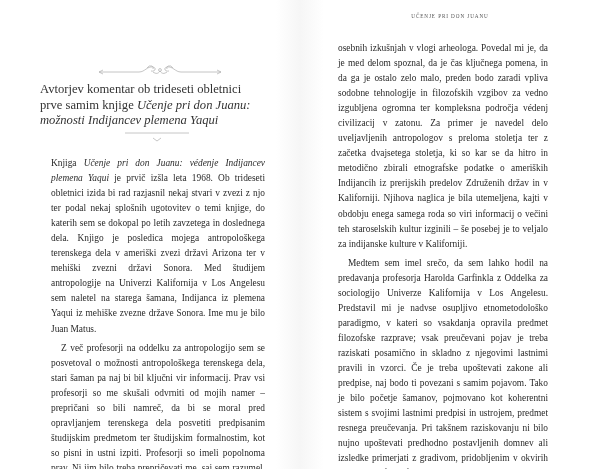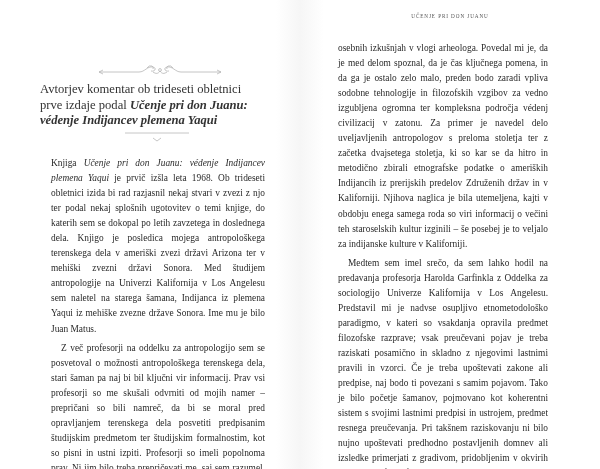--- a/index.html
+++ b/index.html
@@ -12,21 +12,21 @@
   .page.left { background: linear-gradient(to right, #ffffff 0%, #ffffff 92%, #f6f6f6 100%); }
   .page.right { background: linear-gradient(to left, #ffffff 0%, #ffffff 92%, #f6f6f6 100%); }
 
   .ornament-top { position: absolute; left: 95px; top: 62px; width: 130px; height: 16px; }
   .ornament-bottom { position: absolute; left: 122px; top: 130px; width: 70px; height: 14px; }
 
   .chapter-title {
     position: absolute; left: 40px; top: 82px; width: 240px;
     text-align: left; font-size: 12.6px; line-height: 15.6px; color: #333;
   }
-  .chapter-title .it { font-style: italic; font-weight: bold; }
+  .chapter-title .it { font-style: italic; }
 
   .text {
     position: absolute; font-size: 9.4px; line-height: 15.05px;
     text-align: justify; color: #2a2a2a; hyphens: manual;
   }
   .left .text { left: 47px; top: 152px; width: 222px; }
   .right .text { left: 334px; top: 37px; width: 218px; }
   .right .text { left: 34px; }
   .text p { margin: 4px; text-indent: 10px; }
   .text p.noindent { text-indent: 0; }
@@ -58,22 +58,22 @@
         <path d="M65 9 C 67 12, 69 12, 72 10"></path>
         <path d="M86 10 C 80 10, 78 4, 72 5 C 68 6, 70 10, 74 9"></path>
         <path d="M78 6 q-2 -3 -5 -2 q-2 1 -1 3"></path>
         <line x1="86" y1="10" x2="126" y2="10"></line>
         <path d="M126 10 l-4 -2 M126 10 l-4 2"></path>
       </g>
     </svg>
 
     <div class="chapter-title">
       <div>Avtorjev komentar ob trideseti obletnici</div>
-      <div><span>prve izdaje podal </span><span class="it">Učenje pri don Juanu:</span></div>
-      <div class="it">védenje Indijancev plemena Yaqui</div>
+      <div><span>prve samim knjige </span><span class="it">Učenje pri don Juanu:</span></div>
+      <div class="it">možnosti Indijancev plemena Yaqui</div>
     </div>
 
     <svg class="ornament-bottom" viewBox="0 0 70 14">
       <g fill="none" stroke="#b8b8b8" stroke-width="0.8">
         <line x1="3" y1="3" x2="67" y2="3"></line>
         <path d="M31 8 l4 3 l4 -3"></path>
       </g>
     </svg>
 
     <div class="text">

